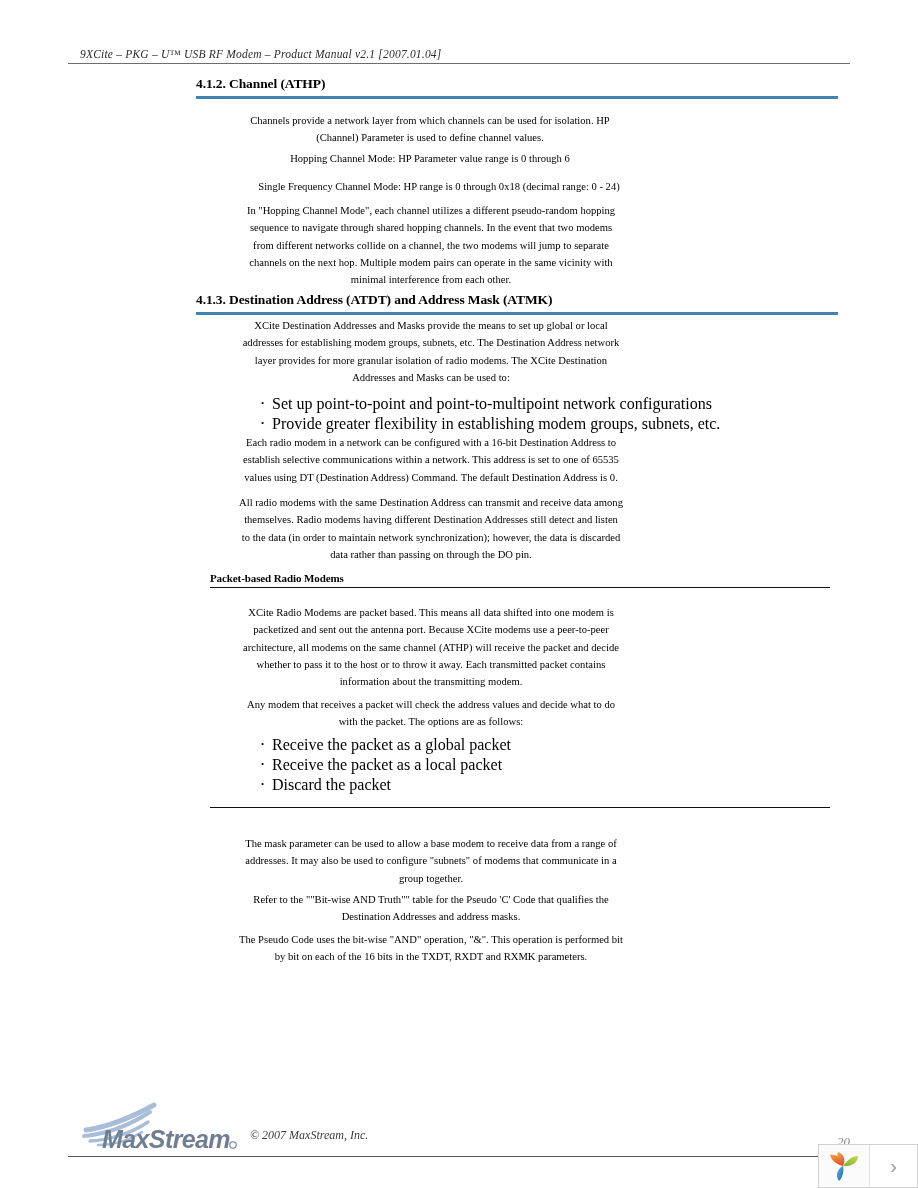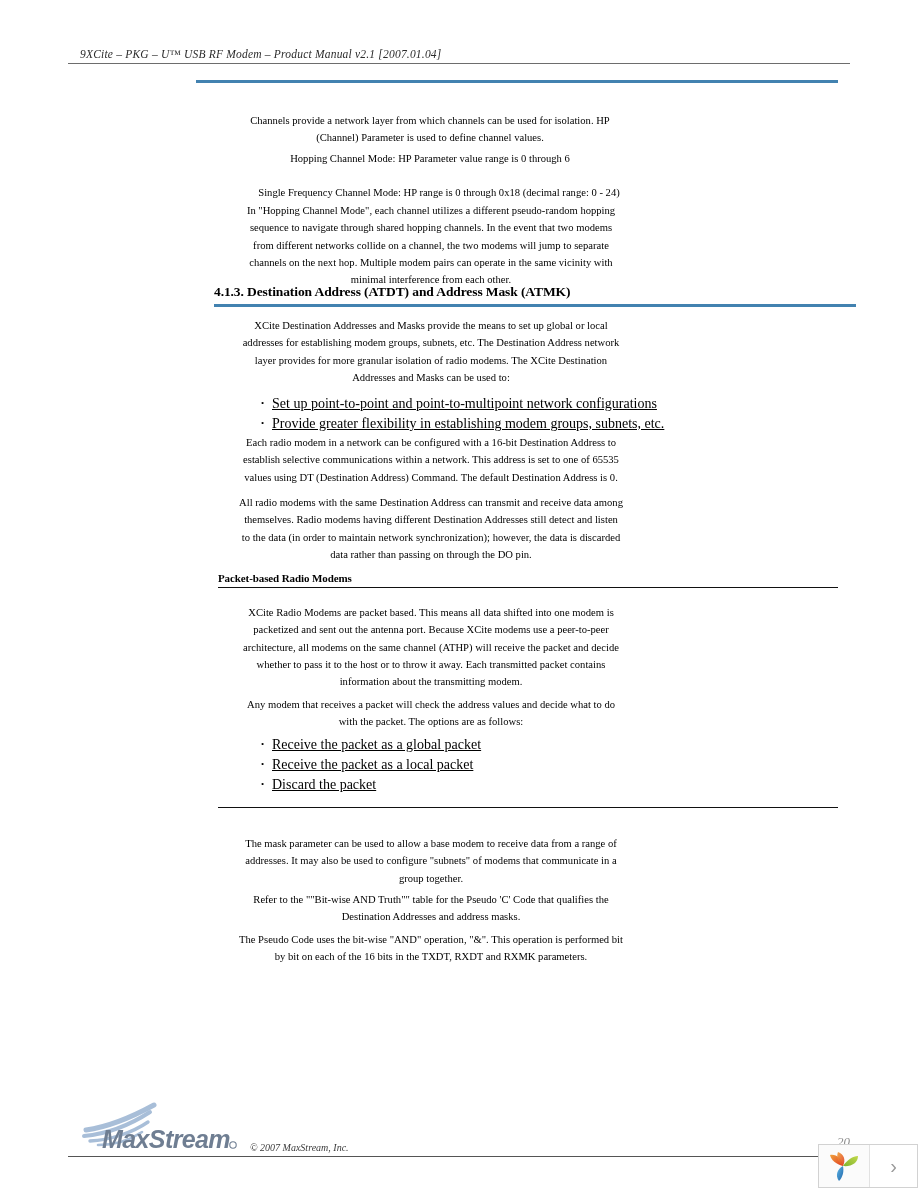--- a/index.html
+++ b/index.html
@@ -64,21 +64,21 @@
   .section-rule {
     margin-top: 4px;
     height: 3px;
     background: #4282b0;
     width: 642px;
   }
 
   
   .subsection {
     position: absolute;
-    left: 218px;
+    left: 210px;
     width: 620px;
   }
   .subsection-title {
     font-family: "Liberation Serif", "DejaVu Serif", serif;
     font-weight: bold;
     font-size: 11px;
     letter-spacing: -0.1px;
     color: #000000;
     white-space: nowrap;
   }
@@ -106,26 +106,25 @@
     text-align: center;
     margin: 0;
   }
   .bullets {
     margin: 0;
     padding: 0;
     list-style: none;
   }
   .bullets li {
     font-family: "Liberation Serif", "DejaVu Serif", serif;
-    font-size: 14px;
+    font-size: 16px;
     line-height: 20px;
     padding-left: 22px;
     position: relative;
     white-space: nowrap;
-    text-decoration: underline;
   }
   .bullets li:before {
     content: "\2022";
     position: absolute;
     left: 11px;
     top: -1px;
     font-size: 9px;
   }
 
   
@@ -145,24 +144,24 @@
     top: 0px;
     width: 180px;
     height: 52px;
   }
   .logo-svg {
     display: block;
   }
   .copyright {
     position: absolute;
     left: 182px;
-    top: 42px;
+    top: 28px;
     font-family: "Liberation Serif", "DejaVu Serif", serif;
     font-style: italic;
-    font-size: 10px;
+    font-size: 12px;
     color: #3b3b3b;
     white-space: nowrap;
   }
   .page-number {
     position: absolute;
     right: 0px;
     top: 34px;
     font-family: "Liberation Serif", "DejaVu Serif", serif;
     font-style: italic;
     font-size: 13px;
@@ -215,40 +214,41 @@
 <body>
 
 <div class="page">
 
   <div class="doc-header">
     <div class="doc-header-text">9XCite – PKG – U™ USB RF Modem – Product Manual v2.1 [2007.01.04]</div>
     <div class="doc-header-rule"></div>
   </div>
 
   <div class="section" style="top:76px;">
+    <div class="section-title">4.1.2. Channel (ATHP)</div>
     <div class="section-rule"></div>
   </div>
 
   <div class="body-block" style="top:112px;">
     <p class="para">Channels provide a network layer from which channels can be used for isolation. HP (Channel) Parameter is used to define channel values.</p>
   </div>
 
   <div class="body-block" style="top:150px;">
     <p class="para">Hopping Channel Mode: HP Parameter value range is 0 through 6</p>
   </div>
 
-  <div class="body-block" style="top:184px; width:400px;">
+  <div class="body-block" style="top:178px; width:400px;">
     <p class="para" style="white-space:nowrap;">Single Frequency Channel Mode: HP range is 0 through 0x18 (decimal range: 0 - 24)</p>
   </div>
 
   <div class="body-block wide" style="top:202px;">
     <p class="para">In "Hopping Channel Mode", each channel utilizes a different pseudo-random hopping sequence to navigate through shared hopping channels. In the event that two modems from different networks collide on a channel, the two modems will jump to separate channels on the next hop. Multiple modem pairs can operate in the same vicinity with minimal interference from each other.</p>
   </div>
 
-  <div class="section" style="top:284px;margin-left:18px;">
+  <div class="section" style="top:292px;">
     <div class="section-title">4.1.3. Destination Address (ATDT) and Address Mask (ATMK)</div>
     <div class="section-rule"></div>
   </div>
 
   <div class="body-block wide" style="top:317px;">
     <p class="para">XCite Destination Addresses and Masks provide the means to set up global or local addresses for establishing modem groups, subnets, etc. The Destination Address network layer provides for more granular isolation of radio modems. The XCite Destination Addresses and Masks can be used to:</p>
   </div>
 
   <ul class="bullets" style="position:absolute; left:250px; top:394px; width:400px;">
     <li>Set up point-to-point and point-to-multipoint network configurations</li>

